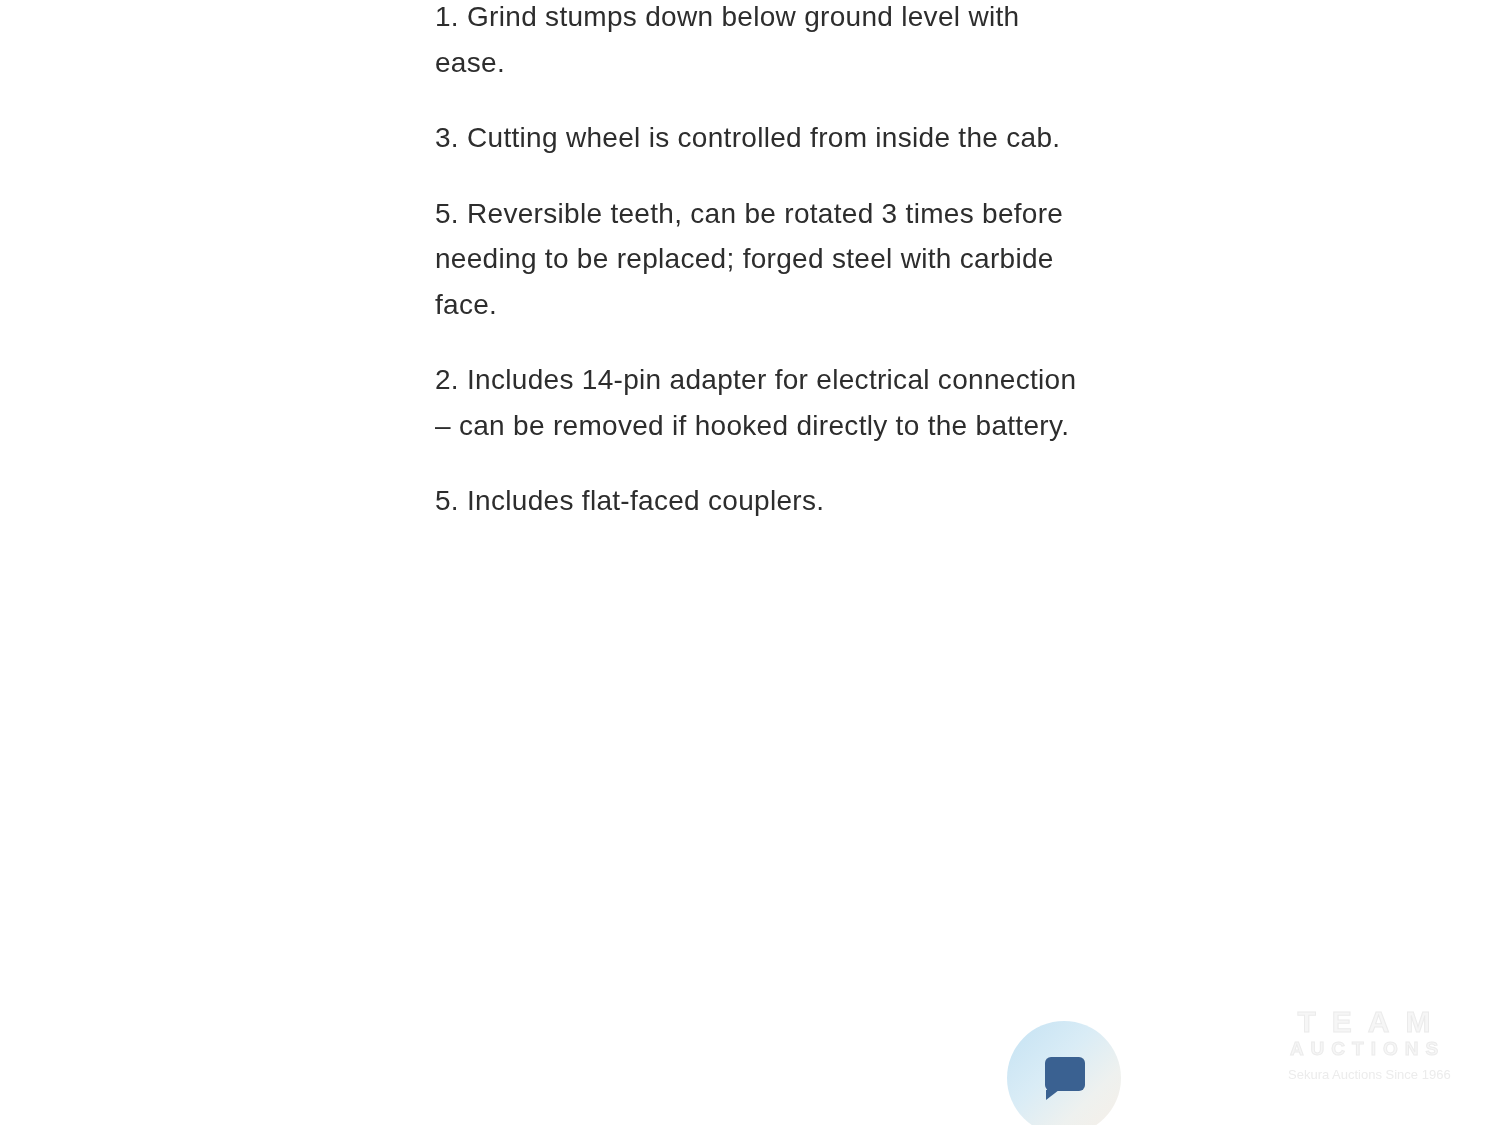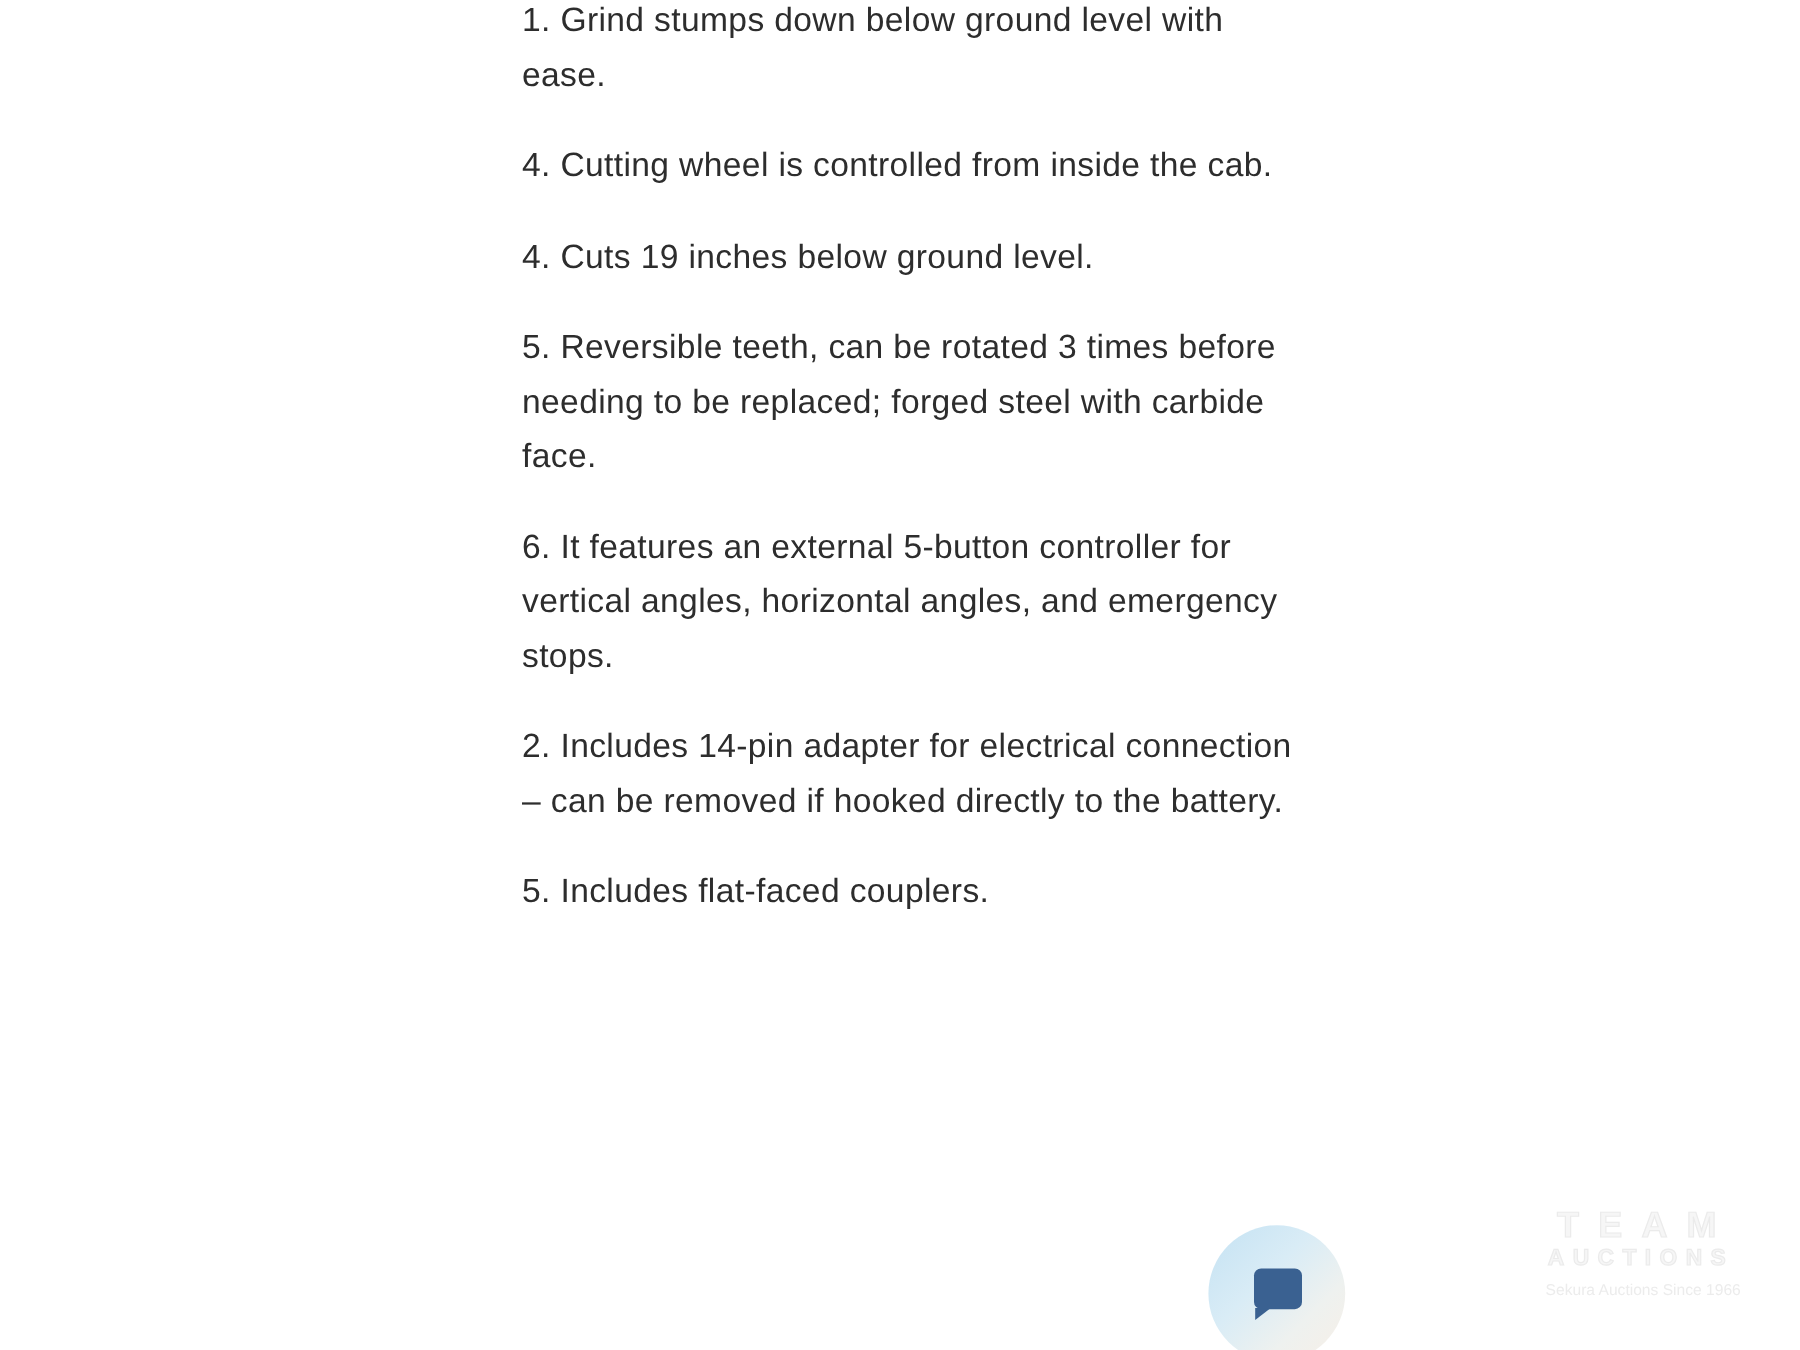--- a/index.html
+++ b/index.html
@@ -104,24 +104,22 @@
     white-space: nowrap;
   }
 </style>
 </head>
 <body>
 
 <div class="page">
 
   <div class="content">
     <p class="feature">1. Grind stumps down below ground level with ease.</p>
-    <p class="feature">4. Cutting wheel is controlled from inside the cab.</p>
-    <p class="feature">4. Cuts 19 inches below ground level.</p>
+    <p class="feature">3. Cutting wheel is controlled from inside the cab.</p>
     <p class="feature">5. Reversible teeth, can be rotated 3 times before needing to be replaced; forged steel with carbide face.</p>
-    <p class="feature">6. It features an external 5-button controller for vertical angles, horizontal angles, and emergency stops.</p>
     <p class="feature">2. Includes 14-pin adapter for electrical connection – can be removed if hooked directly to the battery.</p>
     <p class="feature">5. Includes flat-faced couplers.</p>
   </div>
 
   <div class="watermark">
     <div class="wm-team">TEAM</div>
     <div class="wm-auctions">AUCTIONS</div>
     <div class="wm-tagline">Sekura Auctions Since 1966</div>
   </div>
 

